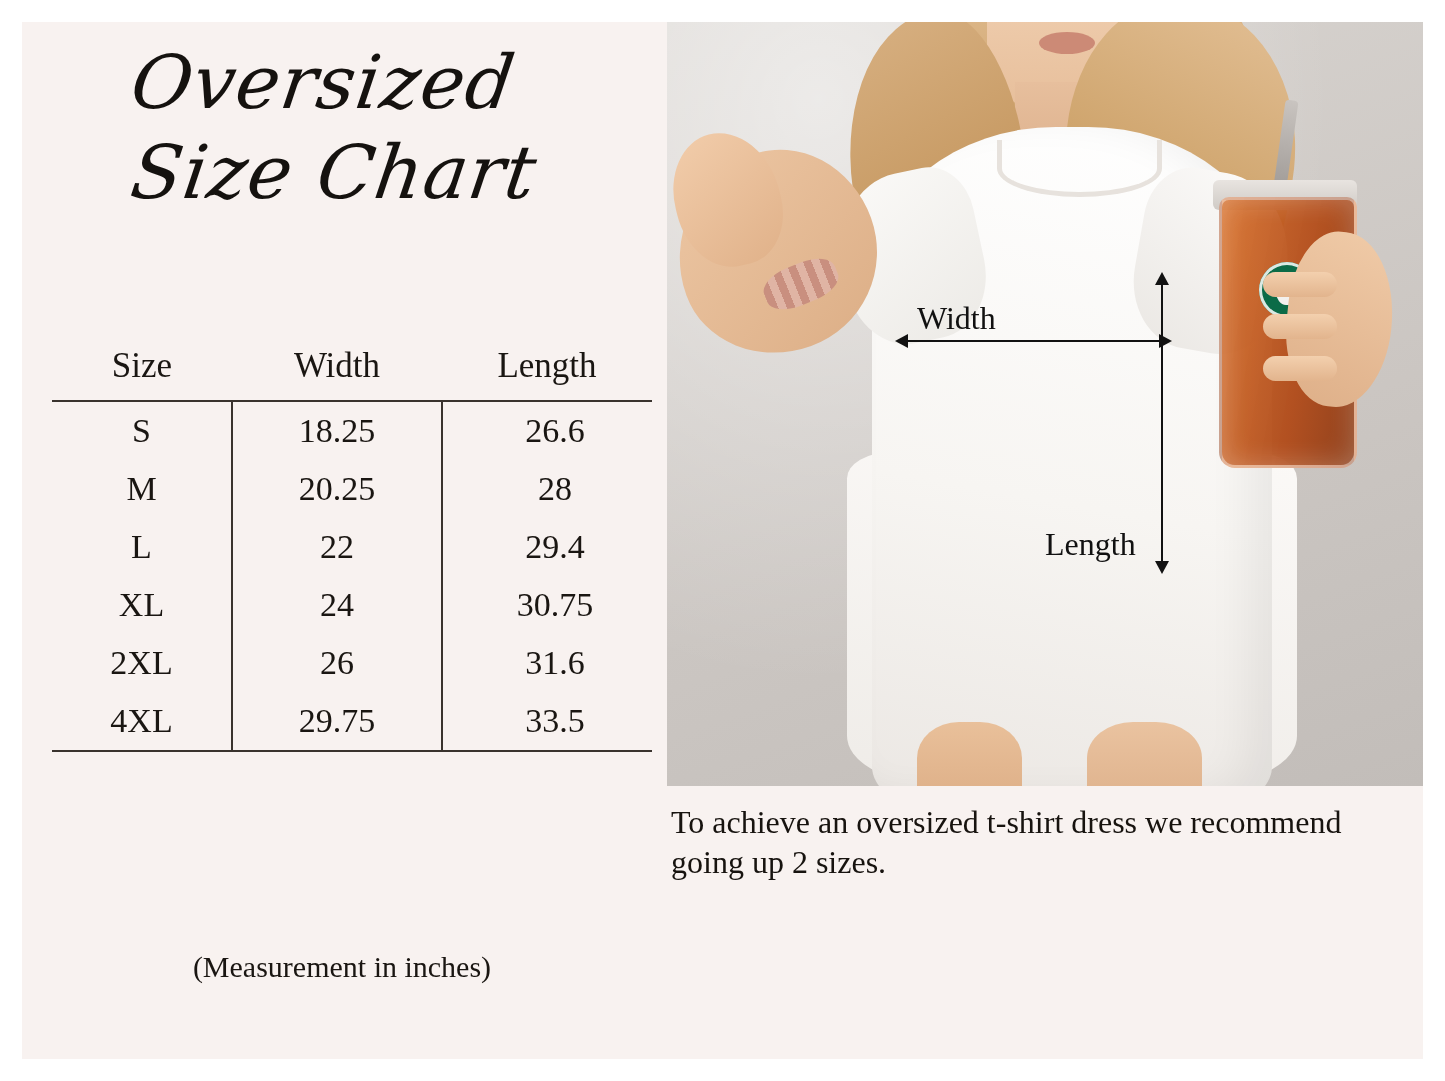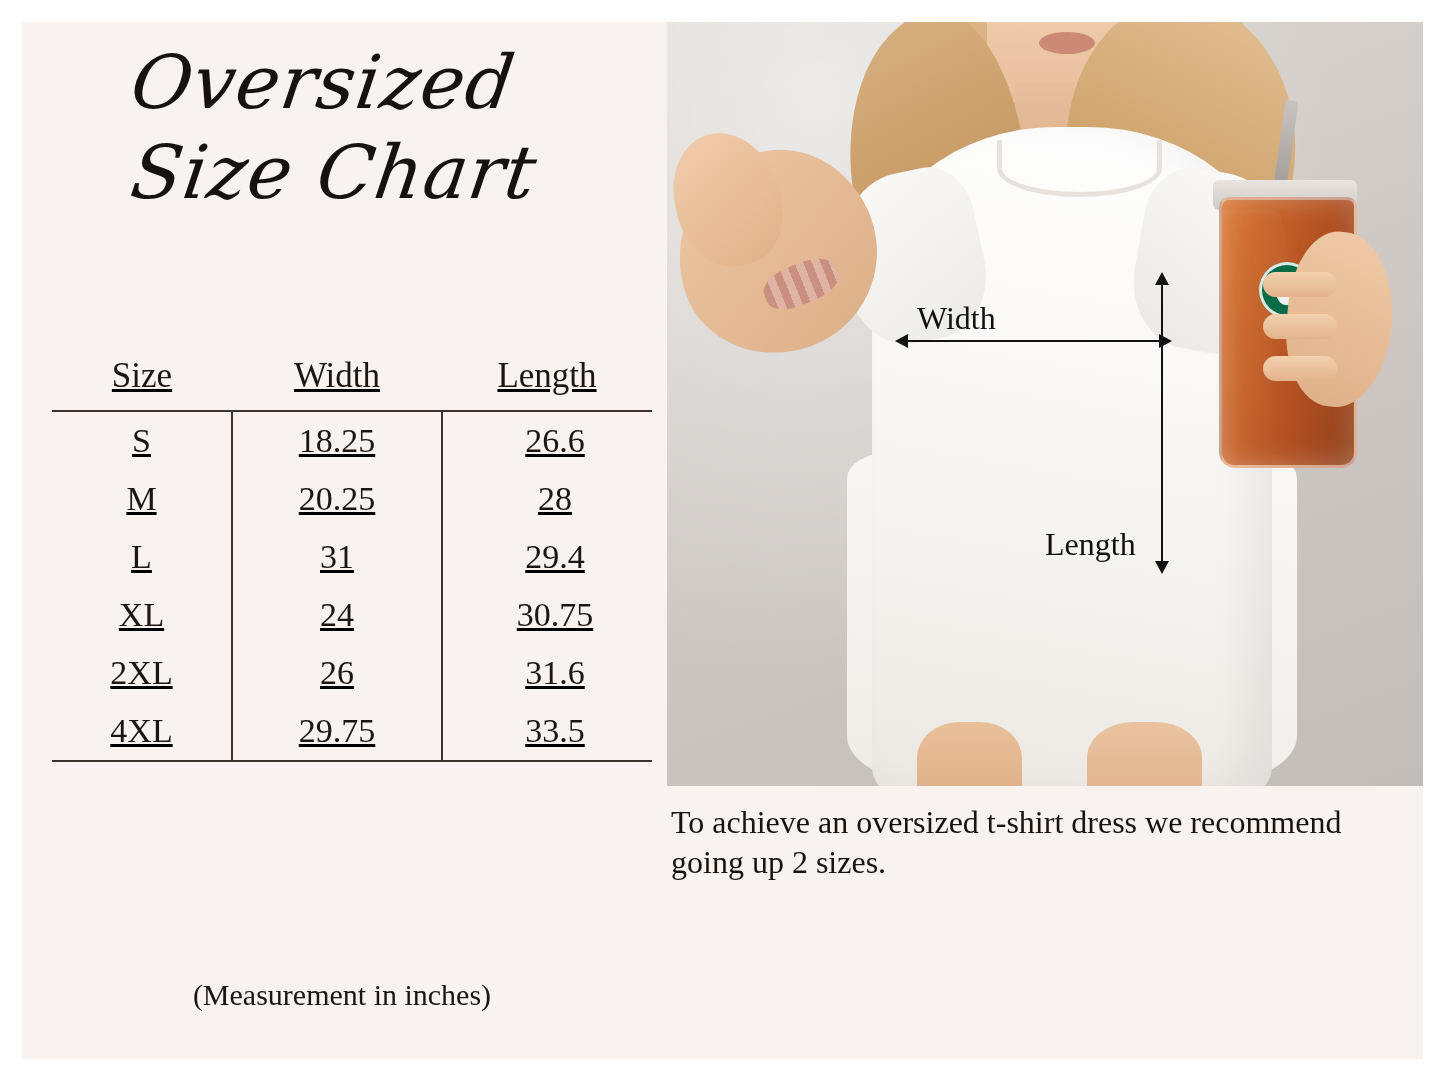--- a/index.html
+++ b/index.html
@@ -56,23 +56,22 @@
   .title-line2 {
     font-size: 74px;
     display: block;
     margin-top: 12px;
     transform: skewX(-8deg);
   }
 
   .table-wrap {
     position: absolute;
     left: 30px;
-    top: 330px;
+    top: 320px;
     width: 600px;
-    text-decoration: underline;
   }
   table.size-table {
     width: 100%;
     border-collapse: collapse;
     color: #1a1612;
   }
   table.size-table th {
     font-weight: 400;
     font-size: 35px;
     padding: 4px 0 14px 0;
@@ -97,21 +96,21 @@
   table.size-table tbody td:nth-child(3) {
     width: 35%;
     padding-left: 15px;
   }
   table.size-table tbody tr:last-child td {
     border-bottom: 2px solid #3a332e;
   }
   .measure-note {
     position: absolute;
     left: 0;
-    top: 956px;
+    top: 928px;
     width: 640px;
     text-align: center;
     font-size: 30px;
     color: #1a1612;
   }
 
   
   .right-panel {
     position: absolute;
     left: 667px;
@@ -498,21 +497,21 @@
             <td>18.25</td>
             <td>26.6</td>
           </tr>
           <tr>
             <td>M</td>
             <td>20.25</td>
             <td>28</td>
           </tr>
           <tr>
             <td>L</td>
-            <td>31</td>
+            <td>22</td>
             <td>29.4</td>
           </tr>
           <tr>
             <td>XL</td>
             <td>24</td>
             <td>30.75</td>
           </tr>
           <tr>
             <td>2XL</td>
             <td>26</td>

